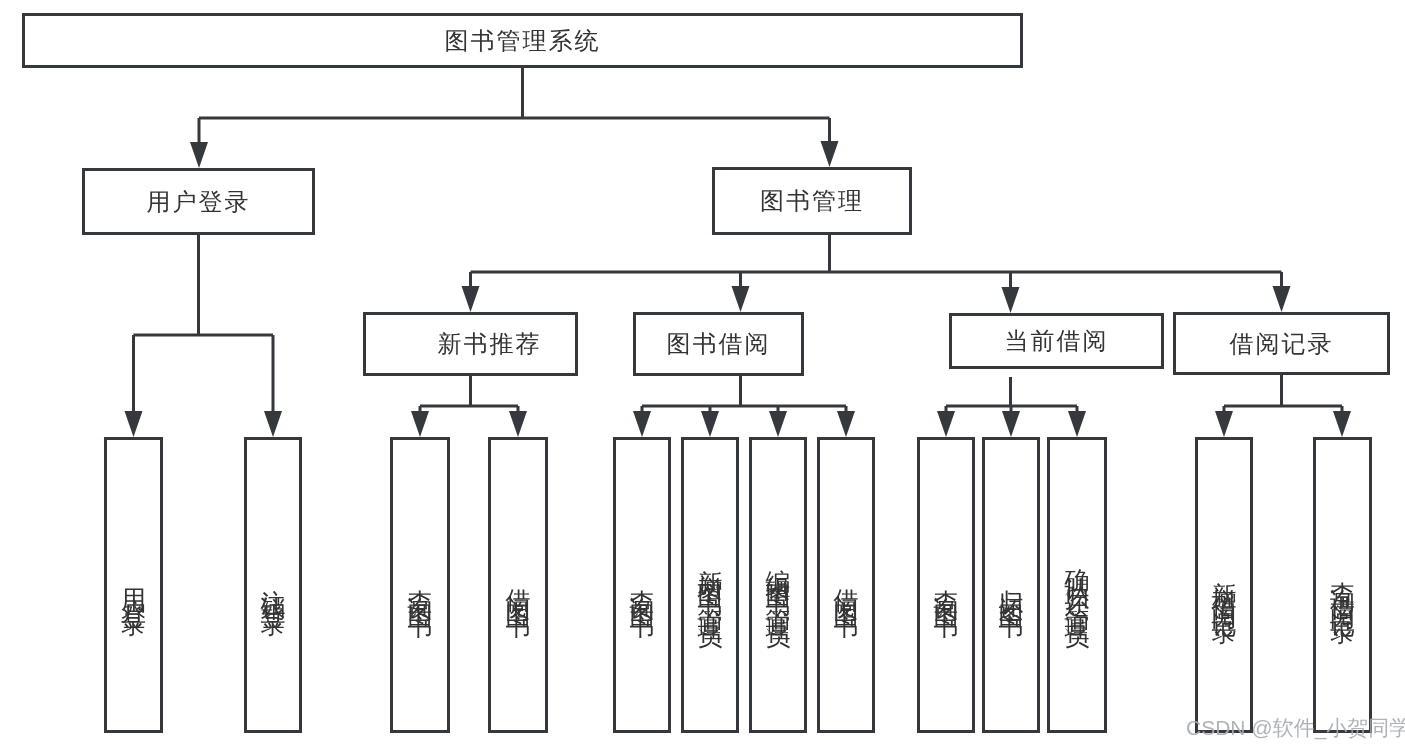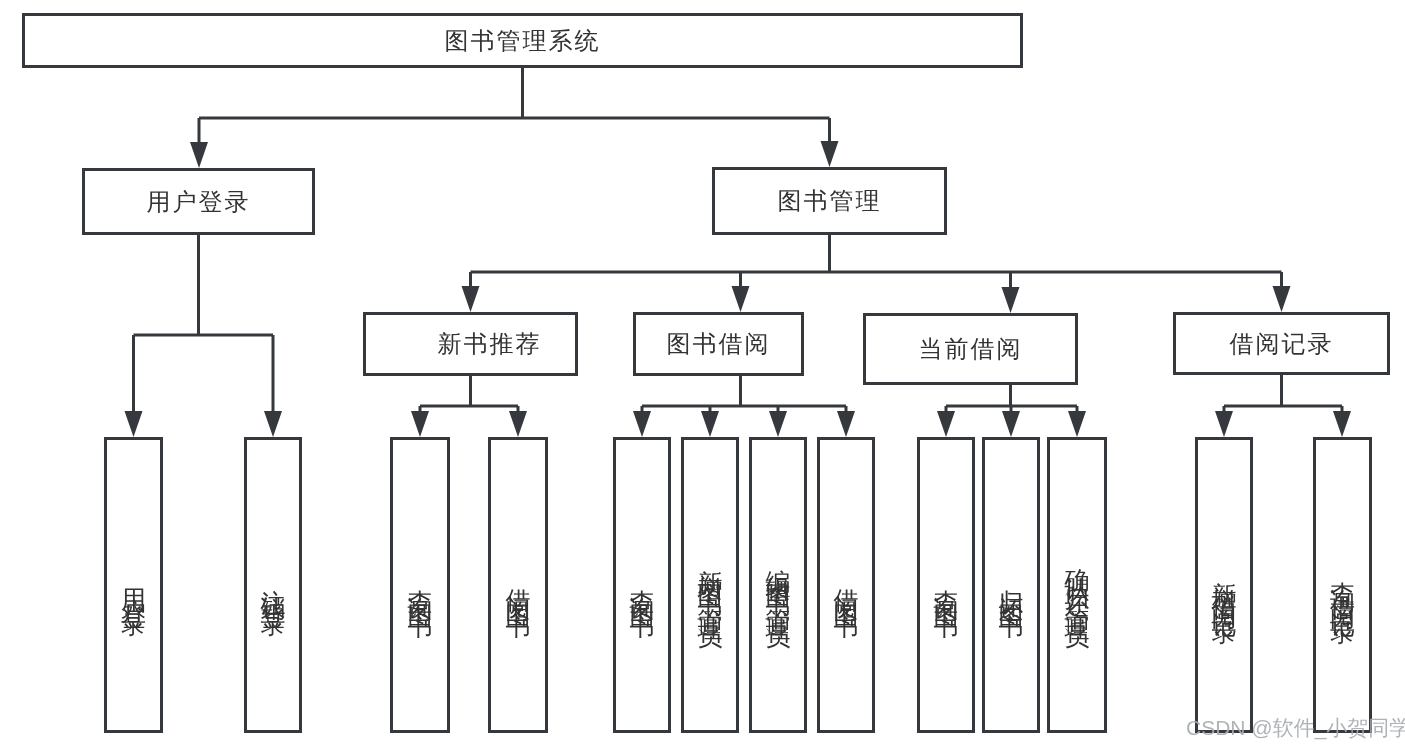--- a/index.html
+++ b/index.html
@@ -103,31 +103,31 @@
     </g>
   </svg>
 
   <div class="node h" style="left:22px; top:13px; width:1001px; height:55px;">
     <span class="lbl">图书管理系统</span>
   </div>
 
   <div class="node h" style="left:82px; top:168px; width:233px; height:67px;">
     <span class="lbl">用户登录</span>
   </div>
-  <div class="node h" style="left:712px; top:167px; width:235px; height:68px;">
+  <div class="node h" style="left:712px; top:167px; width:200px; height:68px;">
     <span class="lbl">图书管理</span>
   </div>
 
   <div class="node h" style="left:363px; top:312px; width:215px; height:64px;padding-left:38px;">
     <span class="lbl">新书推荐</span>
   </div>
   <div class="node h" style="left:633px; top:312px; width:171px; height:64px;">
     <span class="lbl">图书借阅</span>
   </div>
-  <div class="node h" style="left:863px; top:313px; width:215px; height:72px;">
+  <div class="node h" style="left:949px; top:313px; width:215px; height:56px;">
     <span class="lbl">当前借阅</span>
   </div>
   <div class="node h" style="left:1173px; top:312px; width:217px; height:63px;">
     <span class="lbl">借阅记录</span>
   </div>
 
   <div class="node v" style="left:104px; top:437px; width:59px; height:296px;">
     <span class="lbl">用户登录</span>
   </div>
   <div class="node v" style="left:244px; top:437px; width:58px; height:296px;">

